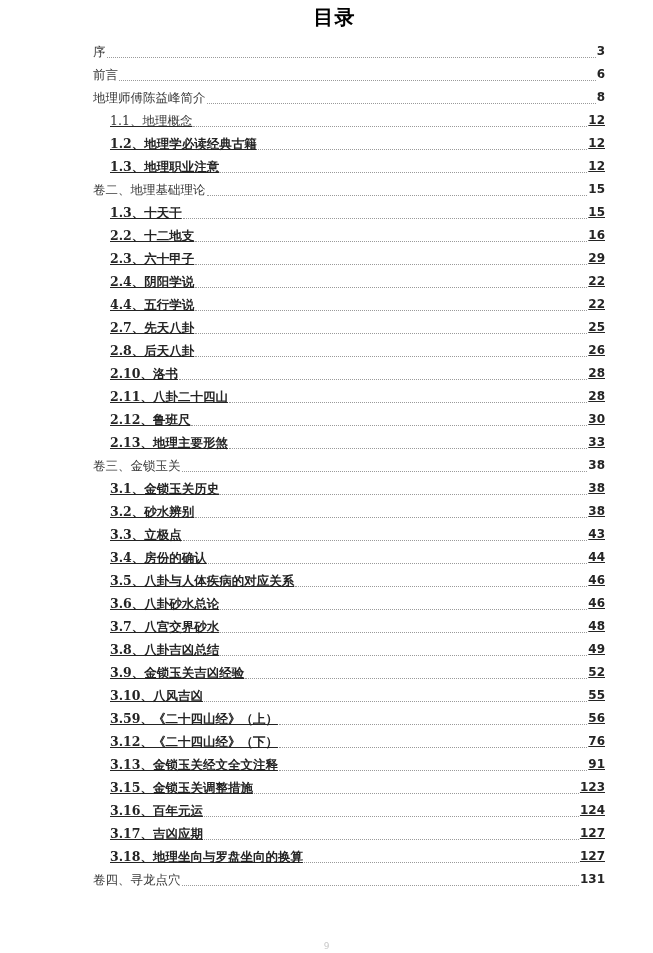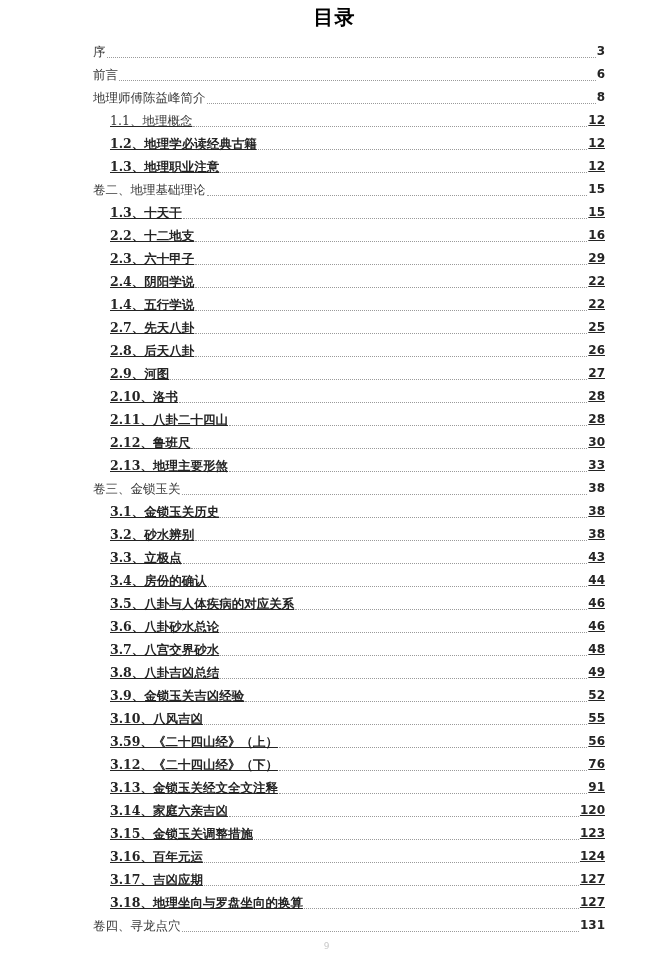--- a/index.html
+++ b/index.html
@@ -179,40 +179,35 @@
         <span class="label">2.3、六十甲子</span>
         <span class="leader"></span>
         <span class="page">29</span>
       </li>
       <li class="toc-entry lvl-1 w-bold">
         <span class="label">2.4、阴阳学说</span>
         <span class="leader"></span>
         <span class="page">22</span>
       </li>
       <li class="toc-entry lvl-1 w-bold">
-        <span class="label">1.4、五行学说</span>
+        <span class="label">4.4、五行学说</span>
         <span class="leader"></span>
         <span class="page">22</span>
       </li>
       <li class="toc-entry lvl-1 w-bold">
         <span class="label">2.7、先天八卦</span>
         <span class="leader"></span>
         <span class="page">25</span>
       </li>
       <li class="toc-entry lvl-1 w-bold">
         <span class="label">2.8、后天八卦</span>
         <span class="leader"></span>
         <span class="page">26</span>
       </li>
       <li class="toc-entry lvl-1 w-bold">
-        <span class="label">2.9、河图</span>
-        <span class="leader"></span>
-        <span class="page">27</span>
-      </li>
-      <li class="toc-entry lvl-1 w-bold">
         <span class="label">2.10、洛书</span>
         <span class="leader"></span>
         <span class="page">28</span>
       </li>
       <li class="toc-entry lvl-1 w-bold">
         <span class="label">2.11、八卦二十四山</span>
         <span class="leader"></span>
         <span class="page">28</span>
       </li>
       <li class="toc-entry lvl-1 w-bold">
@@ -289,25 +284,20 @@
         <span class="label">3.12、《二十四山经》（下）</span>
         <span class="leader"></span>
         <span class="page">76</span>
       </li>
       <li class="toc-entry lvl-1 w-bold">
         <span class="label">3.13、金锁玉关经文全文注释</span>
         <span class="leader"></span>
         <span class="page">91</span>
       </li>
       <li class="toc-entry lvl-1 w-bold">
-        <span class="label">3.14、家庭六亲吉凶</span>
-        <span class="leader"></span>
-        <span class="page">120</span>
-      </li>
-      <li class="toc-entry lvl-1 w-bold">
         <span class="label">3.15、金锁玉关调整措施</span>
         <span class="leader"></span>
         <span class="page">123</span>
       </li>
       <li class="toc-entry lvl-1 w-bold">
         <span class="label">3.16、百年元运</span>
         <span class="leader"></span>
         <span class="page">124</span>
       </li>
       <li class="toc-entry lvl-1 w-bold">

